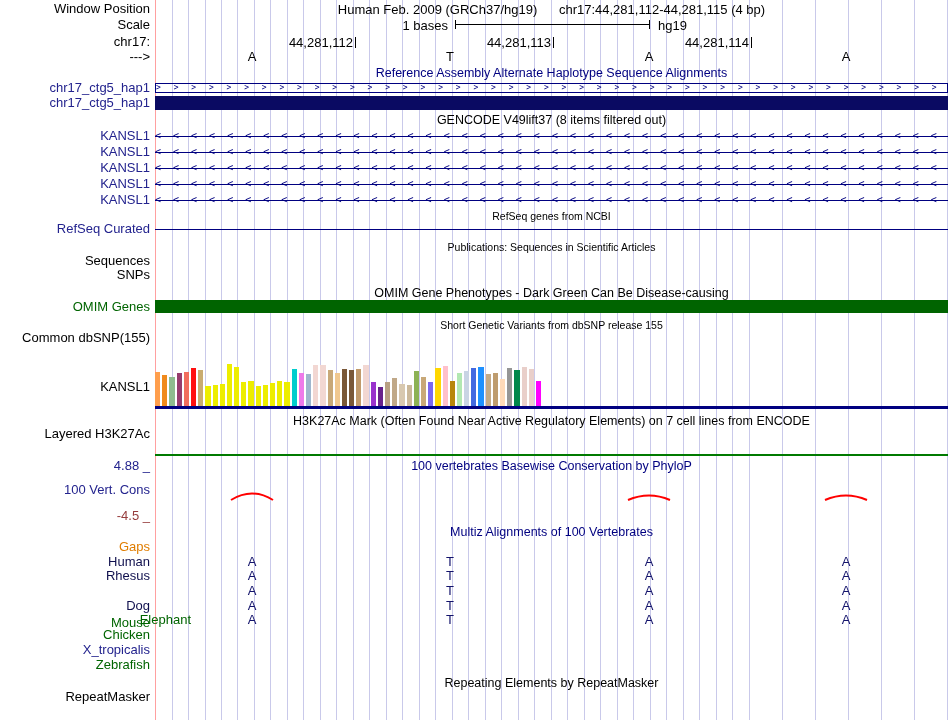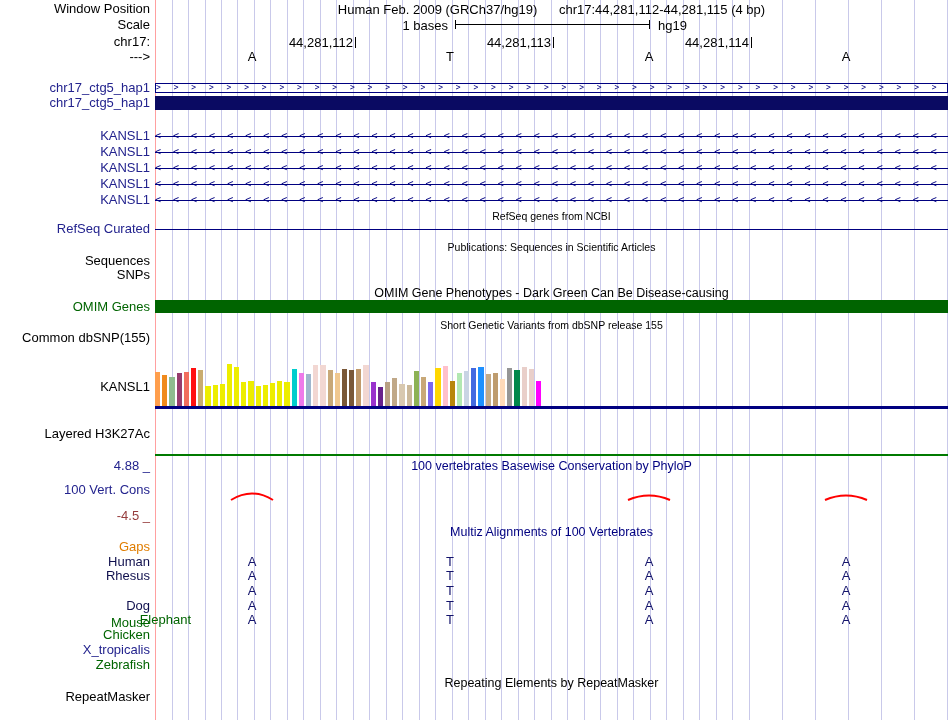--- a/index.html
+++ b/index.html
@@ -53,25 +53,27 @@
   <div class="lbl" style="top:18px">Scale</div>
   <div class="scale-num">1 bases</div>
   <div class="scale-line"></div>
   <div class="scale-tick" style="left:455px"></div>
   <div class="scale-tick" style="left:649px"></div>
   <div class="hg19">hg19</div>
 
   <div class="lbl" style="top:35px">chr17:</div>
   <div class="lbl" style="top:50px">---&gt;</div>
 
+  <div class="title navy" style="top:66px">Reference Assembly Alternate Haplotype Sequence Alignments</div>
   <div class="lbl blue" style="top:81px">chr17_ctg5_hap1</div>
   <div id="hap-chevrons" class="hap-chevrons">&gt; &gt; &gt; &gt; &gt; &gt; &gt; &gt; &gt; &gt; &gt; &gt; &gt; &gt; &gt; &gt; &gt; &gt; &gt; &gt; &gt; &gt; &gt; &gt; &gt; &gt; &gt; &gt; &gt; &gt; &gt; &gt; &gt; &gt; &gt; &gt; &gt; &gt; &gt; &gt; &gt; &gt; &gt; &gt; &gt; &gt; &gt; &gt; &gt; &gt; &gt; &gt; &gt; &gt; &gt; &gt; &gt; &gt; &gt; &gt; &gt; &gt; &gt; &gt; &gt; &gt; &gt; &gt; &gt; &gt; &gt; &gt; &gt; &gt; &gt; &gt; &gt; &gt; &gt; &gt; &gt; &gt; &gt; &gt; &gt; &gt; &gt; &gt; &gt; &gt; &gt; &gt; &gt; &gt; &gt; &gt; &gt; &gt; &gt; &gt; &gt; &gt; &gt; &gt; &gt; &gt; &gt; &gt; &gt; &gt; &gt; &gt; &gt; &gt; &gt; &gt; &gt; &gt; &gt; &gt; </div>
   <div class="lbl blue" style="top:96px">chr17_ctg5_hap1</div>
   <div class="hap-solid"></div>
 
+  <div class="title" style="top:113px">GENCODE V49lift37 (8 items filtered out)</div>
 
   <div class="title t10" style="top:209px">RefSeq genes from NCBI</div>
   <div class="lbl blue" style="top:222px">RefSeq Curated</div>
   <div class="hline" style="top:229px;height:1px;background:#000080"></div>
 
   <div class="title t10" style="top:240px">Publications: Sequences in Scientific Articles</div>
   <div class="lbl" style="top:254px">Sequences</div>
   <div class="lbl" style="top:268px">SNPs</div>
 
   <div class="title green" style="top:286px">OMIM Gene Phenotypes - Dark Green Can Be Disease-causing</div>
@@ -133,20 +135,21 @@
       <div class="bar" style="background: rgb(190, 156, 110); height: 33px;"></div>
       <div class="bar" style="background: rgb(255, 218, 185); height: 27px;"></div>
       <div class="bar" style="background: rgb(150, 150, 150); height: 38px;"></div>
       <div class="bar" style="background: rgb(0, 135, 75); height: 36px;"></div>
       <div class="bar" style="background: rgb(233, 207, 202); height: 39px;"></div>
       <div class="bar" style="background: rgb(233, 207, 202); height: 37px;"></div>
       <div class="bar" style="background: rgb(255, 0, 255); height: 25px;"></div>
     </div>
   <div class="hline" style="top:406px;height:3px;background:#000080"></div>
 
+  <div class="title" style="top:414px">H3K27Ac Mark (Often Found Near Active Regulatory Elements) on 7 cell lines from ENCODE</div>
   <div class="lbl" style="top:427px">Layered H3K27Ac</div>
   <div class="hline" style="top:454px;height:2px;background:#007A00"></div>
 
   <div class="lbl blue" style="top:459px">4.88 _</div>
   <div class="title navy" style="top:459px">100 vertebrates Basewise Conservation by PhyloP</div>
   <div class="lbl blue" style="top:483px">100 Vert. Cons</div>
   <div class="lbl darkred" style="top:509px">-4.5 _</div>
   <svg id="phylop-svg" width="793" height="40">
       <path d="M 76 19 Q 97 6 118 19" fill="none" stroke="#FF0000" stroke-width="2"></path>
       <path d="M 473 19 Q 494 10 515 19" fill="none" stroke="#FF0000" stroke-width="2"></path>

